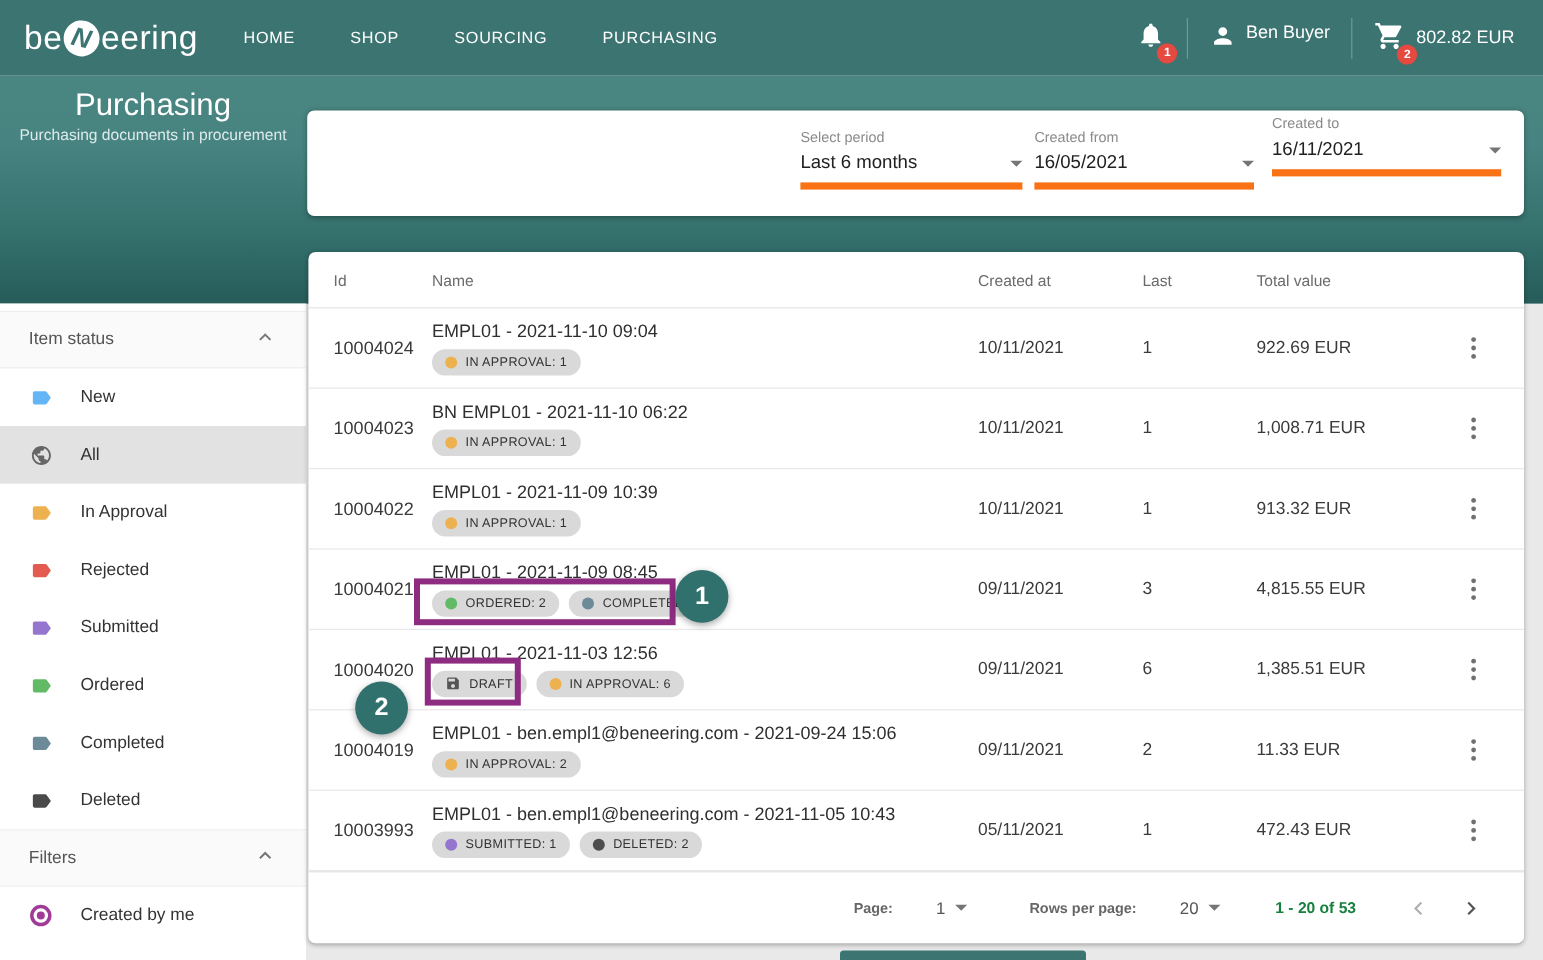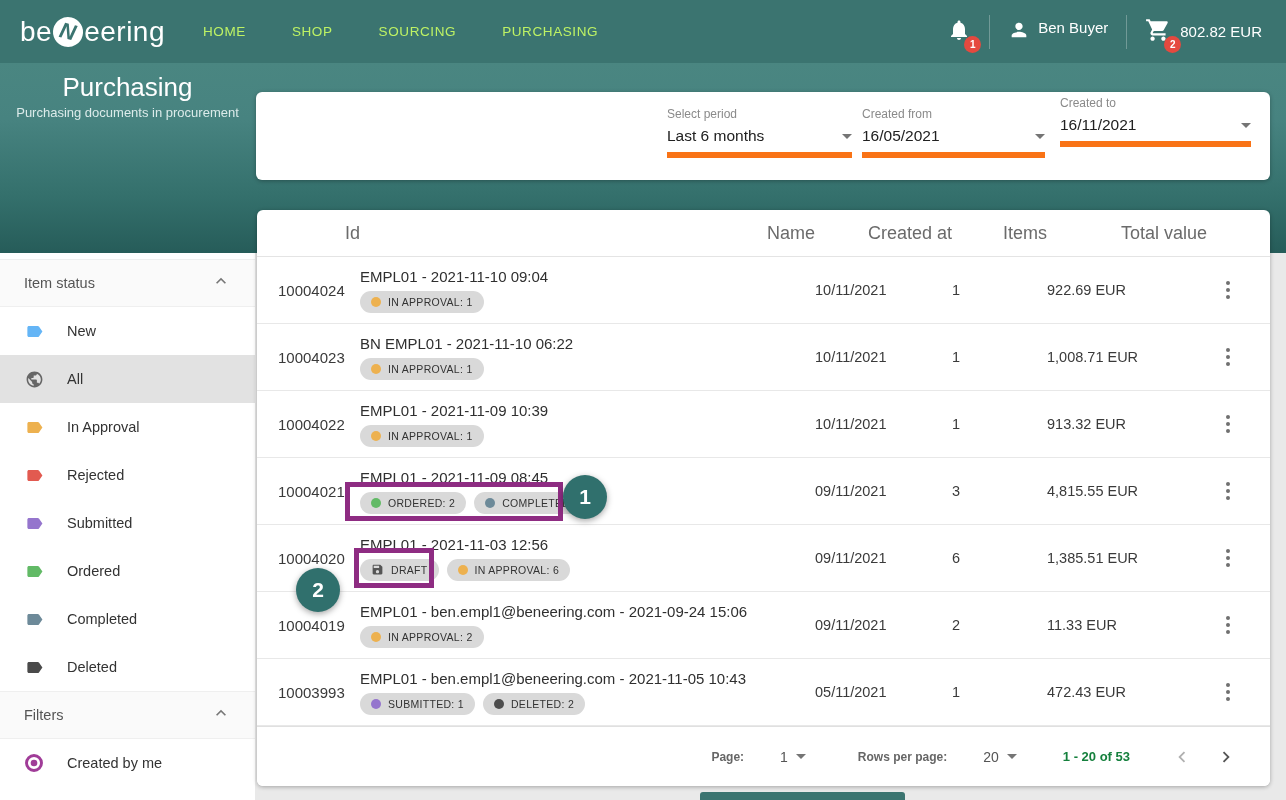--- a/index.html
+++ b/index.html
@@ -3,21 +3,21 @@
 <meta charset="utf-8">
 <style>
   * { margin:0; padding:0; box-sizing:border-box; }
   html,body { width:1286px; height:800px; font-family:"Liberation Sans", sans-serif; background:#e9e9e9; overflow:hidden; position:relative; }
 
   
   .navbar { position:absolute; left:0; top:0; width:1286px; height:63px; background:#3b7470; display:flex; align-items:center; z-index:30; }
   .logo { display:flex; align-items:center; margin-left:20px; color:#fff; font-size:28px; font-weight:400; letter-spacing:.5px; cursor:pointer; }
   .logo-circle { width:30px; height:30px; border-radius:50%; background:#fff; color:#3b7470; display:inline-flex; align-items:center; justify-content:center; font-weight:700; font-style:italic; font-size:22px; transform:rotate(14deg); margin:0 1px; }
   .nav-menu { display:flex; margin-left:38px; gap:46px; }
-  .nav-item { color:#bef264; font-size:13.5px; font-weight:500; letter-spacing:.6px; cursor:pointer; }
+  .nav-item { color:#ffffff; font-size:13.5px; font-weight:500; letter-spacing:.6px; cursor:pointer; }
   .nav-right { margin-left:auto; display:flex; align-items:center; margin-right:24px; }
   .nav-divider { width:1px; height:34px; background:rgba(255,255,255,.28); margin:0 18px; }
   .icon-wrap { position:relative; display:flex; align-items:center; }
   .nav-badge { position:absolute; right:-10px; bottom:-7px; width:17px; height:17px; border-radius:50%; background:#e5493f; color:#fff; font-size:10px; font-weight:700; display:flex; align-items:center; justify-content:center; }
   .user-box { display:flex; align-items:flex-start; gap:8px; color:#fff; font-size:15px; cursor:pointer; }
   .cart-box { display:flex; align-items:center; gap:9px; color:#fff; font-size:15px; cursor:pointer; }
 
   
   .hero { position:absolute; left:0; top:63px; width:1286px; height:190px; background:linear-gradient(180deg,#4a8681 0%,#478380 30%,#34706c 70%,#265c59 100%); }
   .hero-title { position:absolute; left:0; top:72px; width:255px; text-align:center; color:#fff; font-size:26px; font-weight:400; }
@@ -39,21 +39,21 @@
   .side-header-title { font-size:14.5px; color:#555; }
   .side-item { height:48px; display:flex; align-items:center; padding:0 24px; gap:23px; cursor:pointer; }
   .side-item.selected { background:#e2e2e2; }
   .side-icon { width:20px; height:20px; display:flex; align-items:center; justify-content:center; }
   .side-label { font-size:14.5px; color:#333; font-weight:500; }
 
   
   .table-card { position:absolute; left:257px; top:210px; width:1013px; height:576px; background:#fff; border-radius:6px; box-shadow:0 1px 4px rgba(0,0,0,.3); z-index:8; overflow:hidden; }
   .tgrid { display:grid; grid-template-columns:82px 455px 137px 95px 160px 1fr; padding-left:21px; padding-right:22px; align-items:center; }
   .thead { height:47px; border-bottom:1px solid #e4e4e4; }
-  .th { font-size:18px; color:#6b6b6b; font-weight:500;text-align:right; }
+  .th { font-size:13px; color:#6b6b6b; font-weight:500; }
   .trow { height:67px; border-bottom:1px solid #e8e8e8; cursor:pointer; }
   .cell { font-size:14.5px; color:#3a3a3a; white-space:nowrap; }
   .id-cell { font-size:15px; }
   .name-cell { display:flex; flex-direction:column; gap:6px; }
   .doc-name { font-size:15px; color:#2f2f2f; }
   .badges { display:flex; gap:8px; }
   .badge { display:inline-flex; align-items:center; gap:7px; background:#d9d9d9; border-radius:12px; height:22px; padding:0 11px; }
   .badge-dot { width:10px; height:10px; border-radius:50%; display:inline-block; }
   .badge-ic { display:inline-flex; }
   .badge-txt { font-size:10.5px; font-weight:400; color:#333; letter-spacing:.3px; }
@@ -245,21 +245,21 @@
         <span class="side-label">Created by me</span>
       </div>
     </div>
 </div>
 
 <div class="table-card">
   <div class="tgrid thead">
     <div class="th">Id</div>
     <div class="th">Name</div>
     <div class="th">Created at</div>
-    <div class="th">Items</div>
+    <div class="th">Last</div>
     <div class="th">Total value</div>
     <div class="th"></div>
   </div>
   <div>
       <div class="tgrid trow">
         <div class="cell id-cell">10004024</div>
         <div class="name-cell">
           <div class="doc-name">EMPL01 - 2021-11-10 09:04</div>
           <div class="badges">
             <span class="badge">

